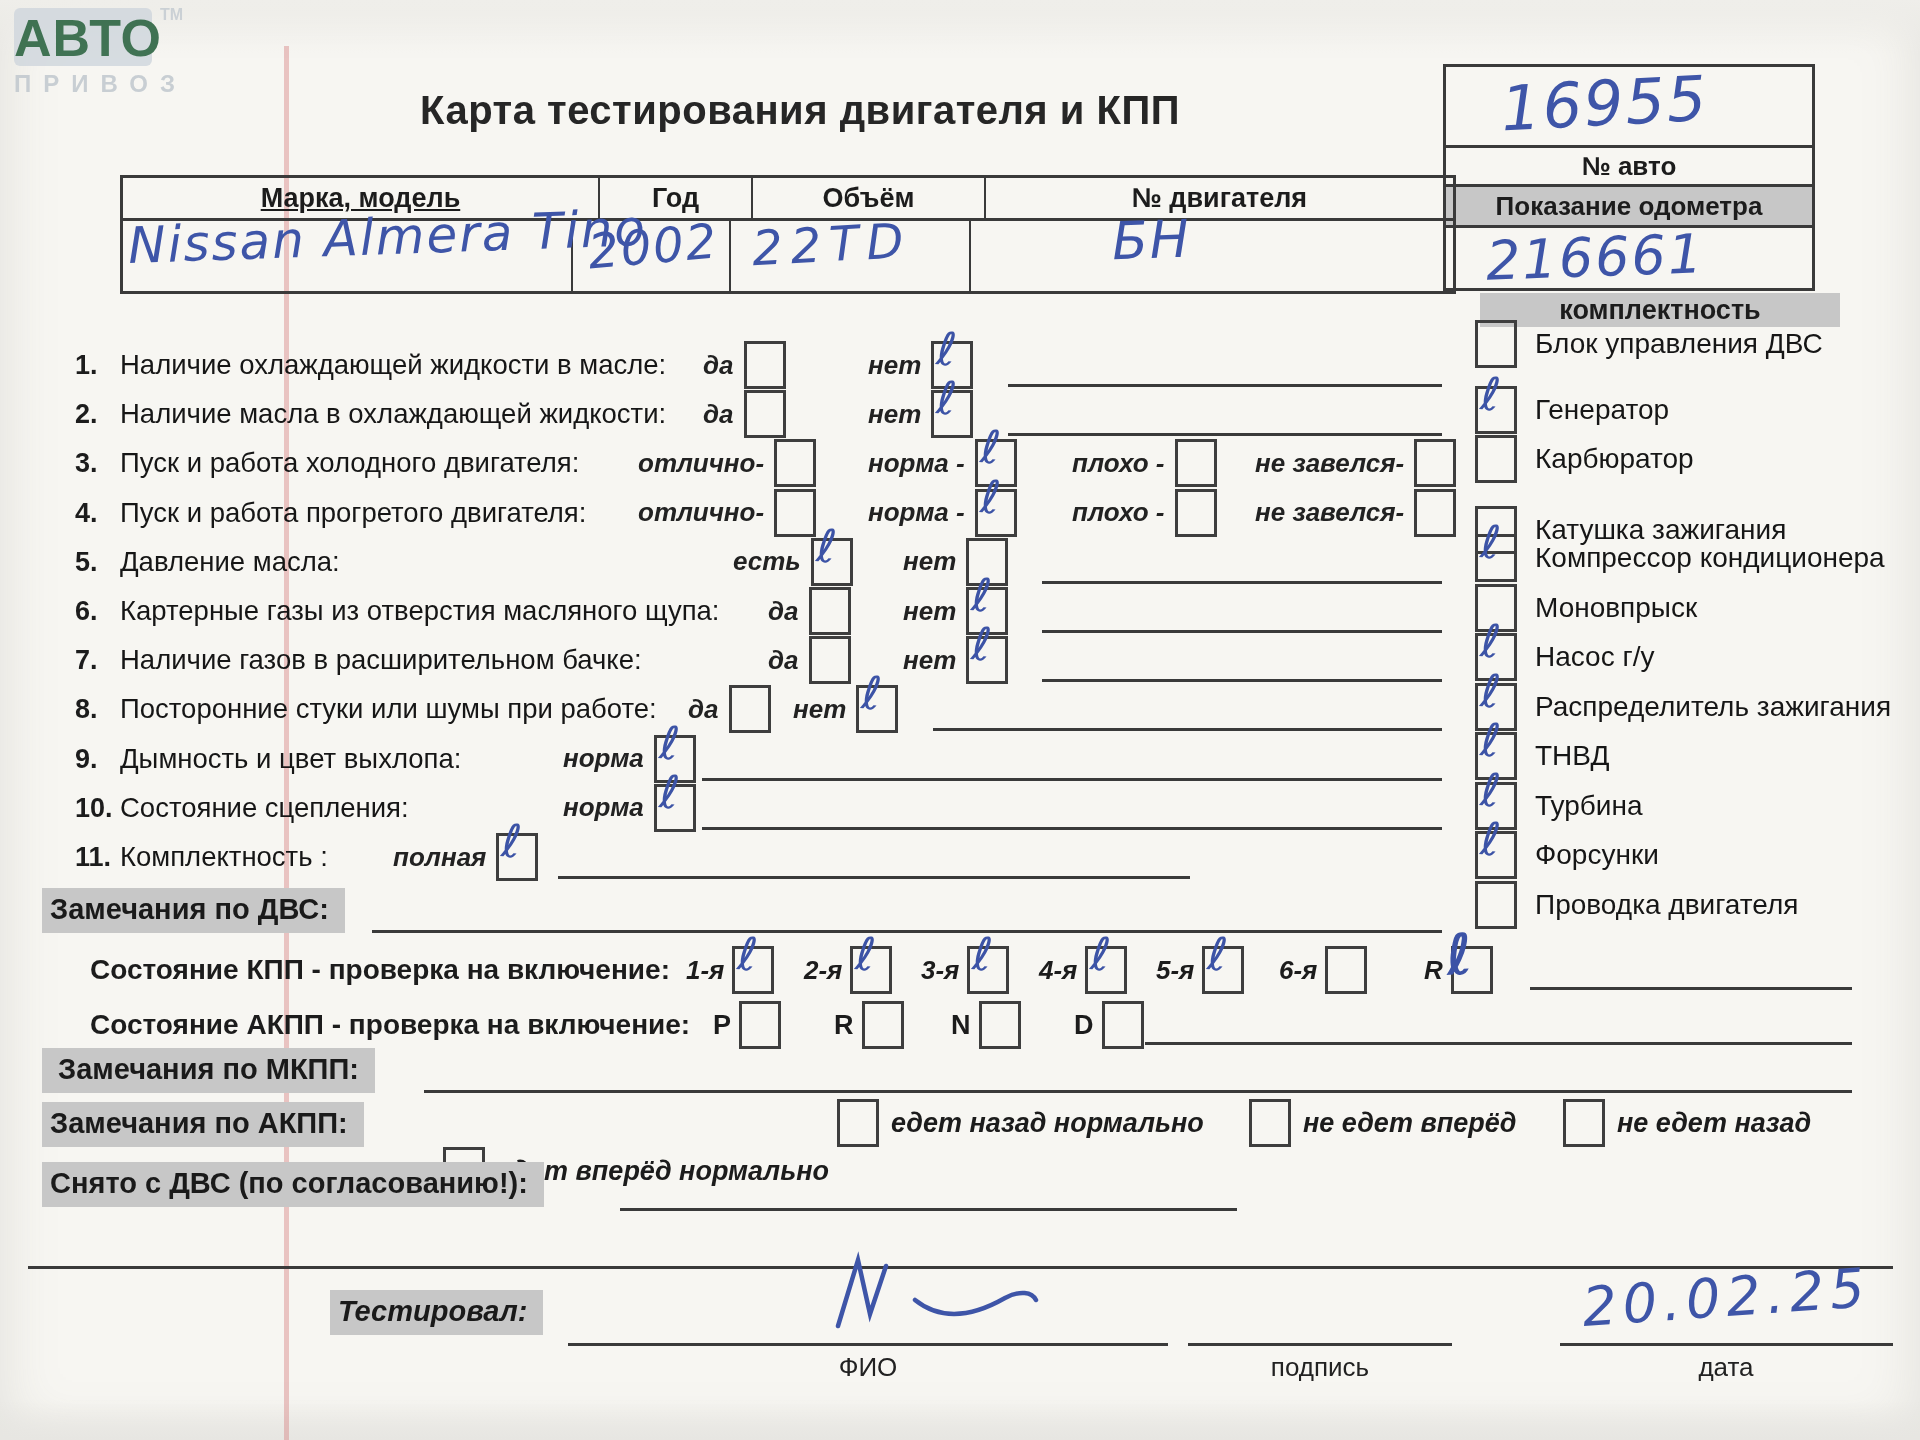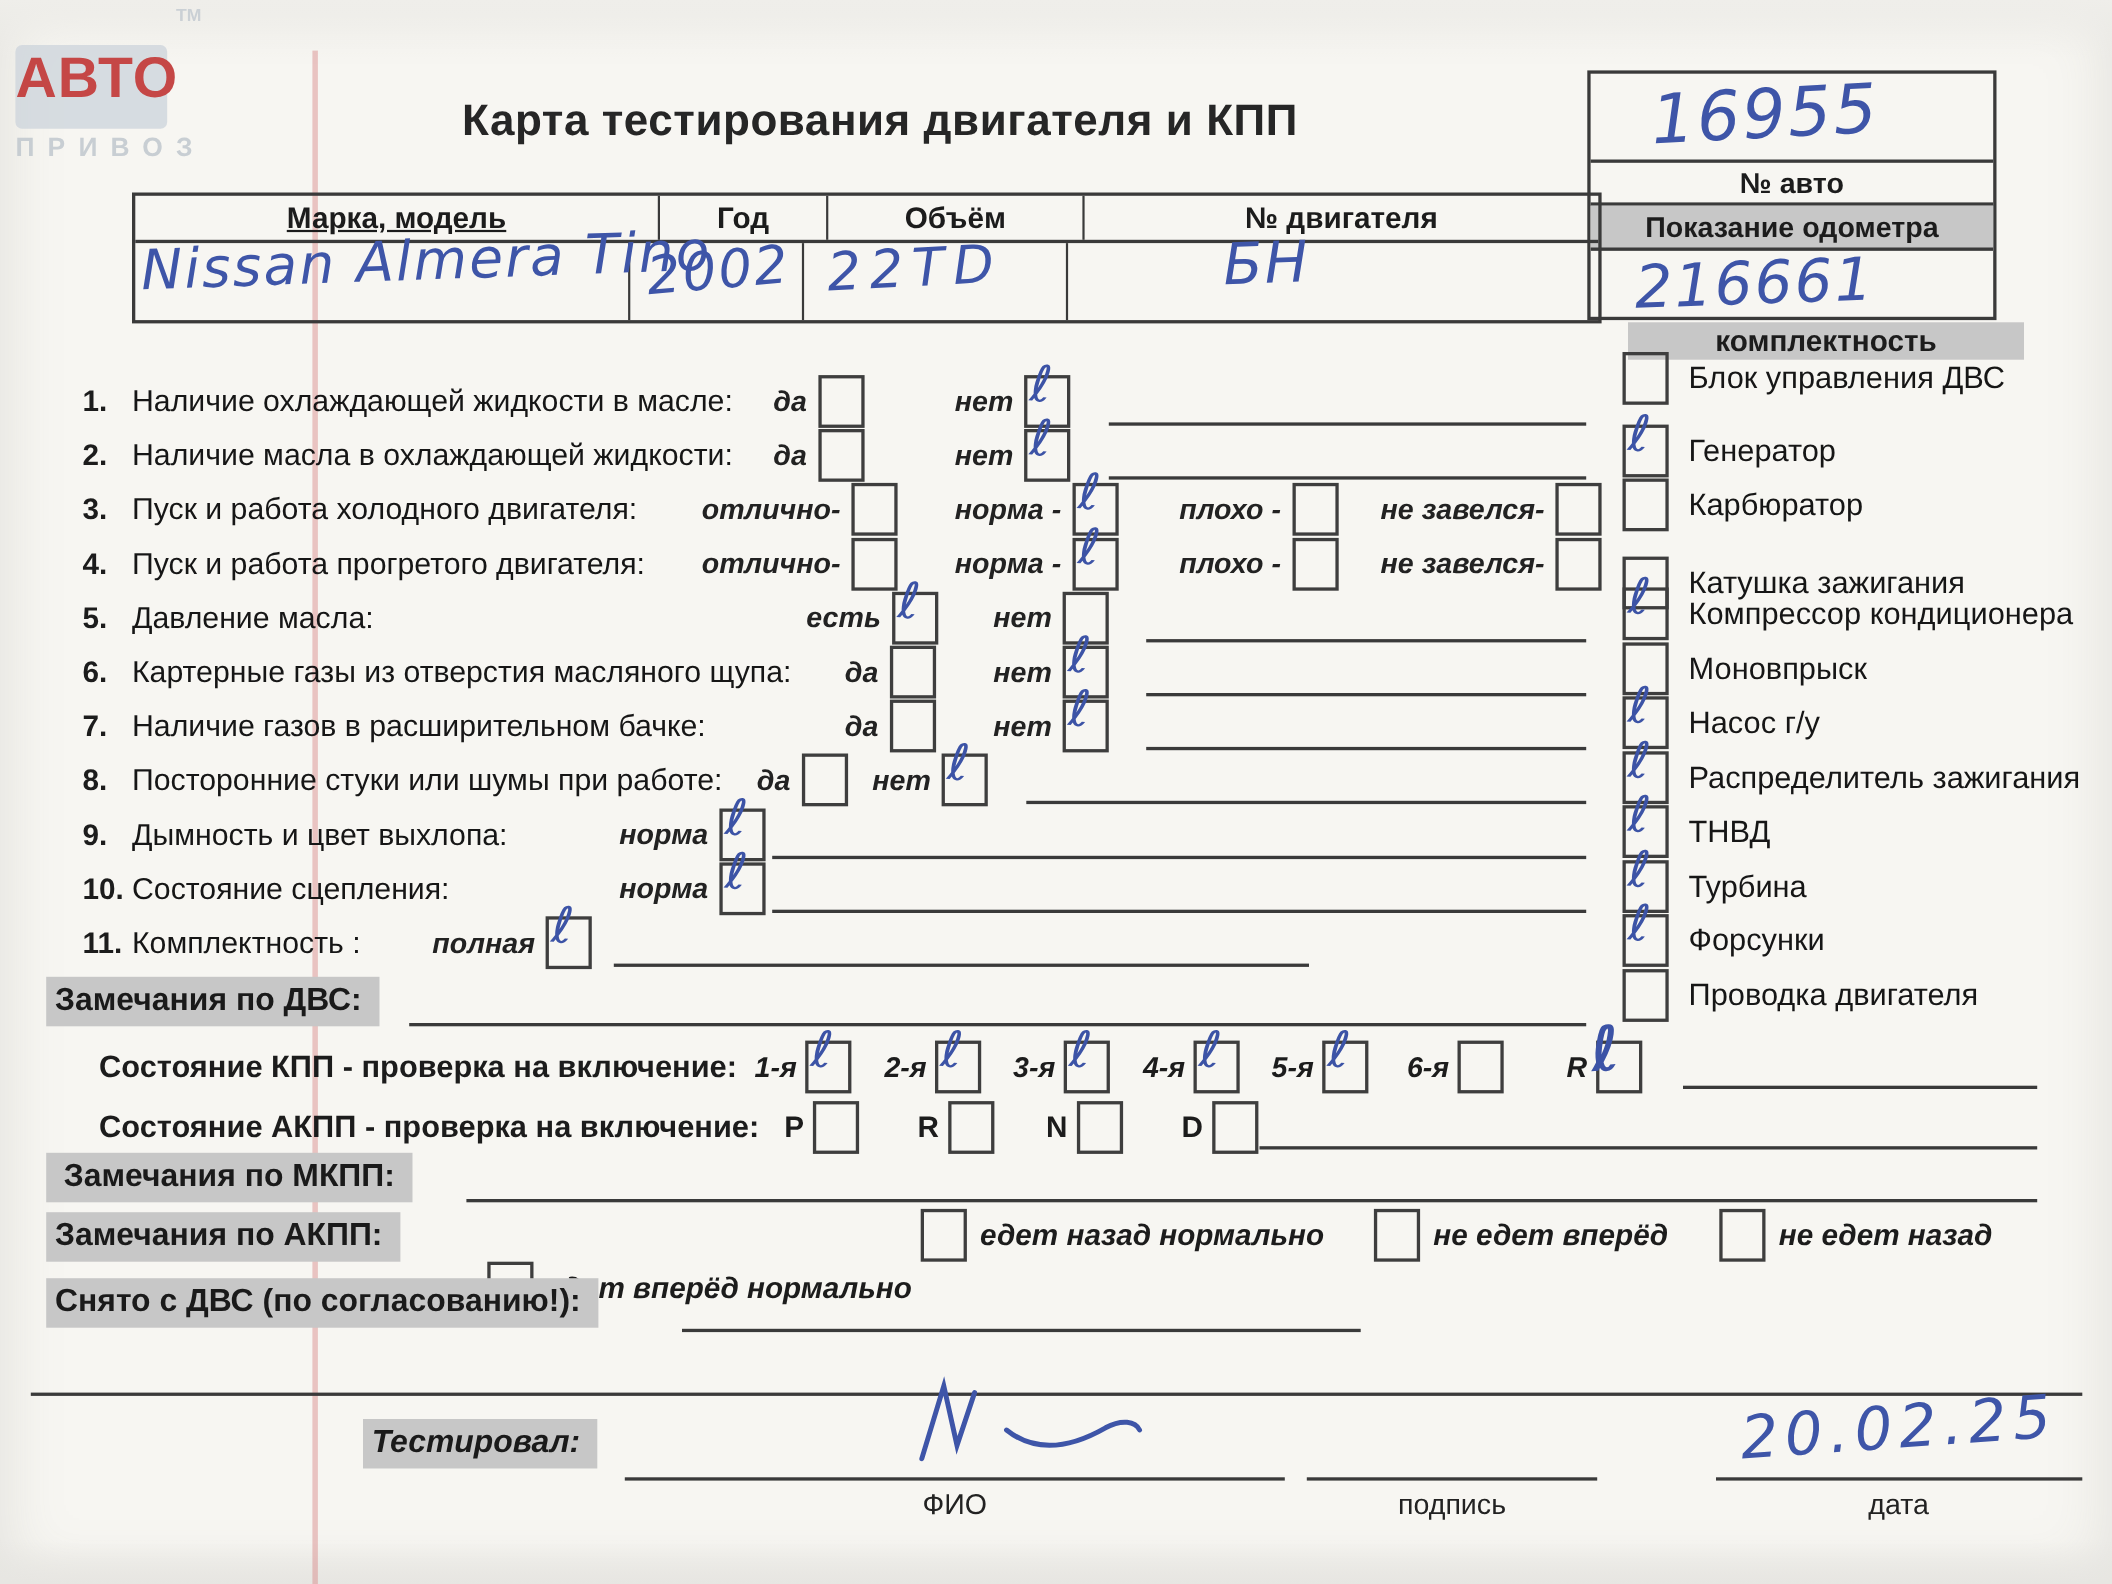--- a/index.html
+++ b/index.html
@@ -8,23 +8,23 @@
         font-family:"Liberation Sans",sans-serif;color:#1c1c1c;
         box-shadow:inset 0 0 60px rgba(120,120,110,.18);}
   .scan-top{position:absolute;top:0;left:0;right:0;height:54px;
         background:linear-gradient(#efeeea,rgba(247,246,242,0));}
   .scan-bottom{position:absolute;bottom:0;left:0;right:0;height:40px;
         background:linear-gradient(rgba(247,246,242,0),#e7e6e2);}
   .foldline{position:absolute;top:46px;bottom:0;left:284px;width:5px;
         background:rgba(214,134,134,.45);}
   
   .logo{position:absolute;left:14px;top:8px;opacity:.8;}
-  .logo .block{width:138px;height:76px;background:#cfd6dd;border-radius:6px;
-        color:#b91c1c;font-weight:bold;font-size:52px;line-height:60px;text-align:center;
-        letter-spacing:1px;margin-top:33px;}
+  .logo .block{width:138px;height:58px;background:#cfd6dd;border-radius:6px;
+        color:#14532d;font-weight:bold;font-size:52px;line-height:60px;text-align:center;
+        letter-spacing:1px;}
   .logo .tm{position:absolute;left:146px;top:-2px;font-size:16px;color:#c2c9d0;font-weight:bold;}
   .logo .sub{margin-top:4px;color:#bdc5cc;font-size:24px;font-weight:bold;letter-spacing:12px;text-align:center;}
   
   .title{position:absolute;left:400px;top:88px;width:800px;text-align:center;
         font-size:40px;font-weight:bold;color:#262626;letter-spacing:.5px;}
   
   .autobox{position:absolute;left:1443px;top:64px;width:366px;border:3px solid #3a3a3a;}
   .autobox .r1{height:78px;border-bottom:3px solid #3a3a3a;position:relative;}
   .autobox .r2{height:36px;font-size:26px;font-weight:bold;text-align:center;line-height:36px;border-bottom:3px solid #3a3a3a;}
   .autobox .r3{height:38px;font-size:26px;font-weight:bold;text-align:center;line-height:38px;background:#c7c7c7;border-bottom:3px solid #3a3a3a;}

